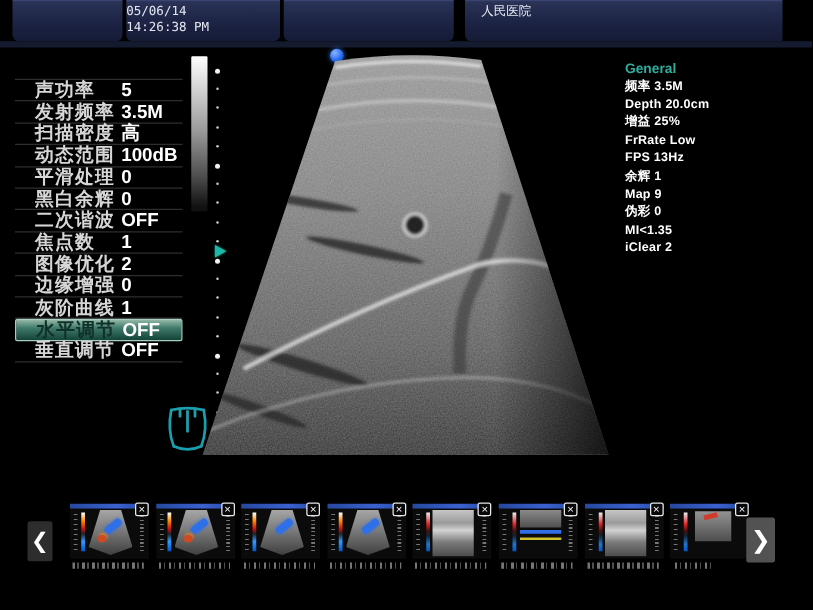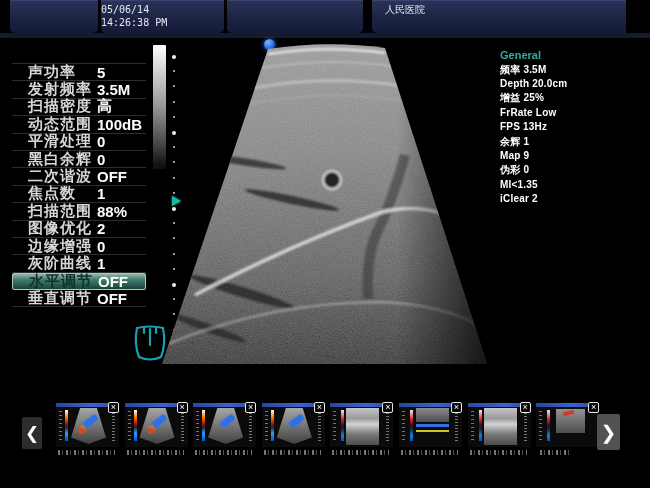--- a/index.html
+++ b/index.html
@@ -131,24 +131,20 @@
         <span class="plabel">黑白余辉</span>
         <span class="pvalue">0</span>
       </div>
       <div class="prow">
         <span class="plabel">二次谐波</span>
         <span class="pvalue">OFF</span>
       </div>
       <div class="prow">
         <span class="plabel">焦点数</span>
         <span class="pvalue">1</span>
-      </div>
-      <div class="prow">
-        <span class="plabel">扫描范围</span>
-        <span class="pvalue">88%</span>
       </div>
       <div class="prow">
         <span class="plabel">图像优化</span>
         <span class="pvalue">2</span>
       </div>
       <div class="prow">
         <span class="plabel">边缘增强</span>
         <span class="pvalue">0</span>
       </div>
       <div class="prow">

